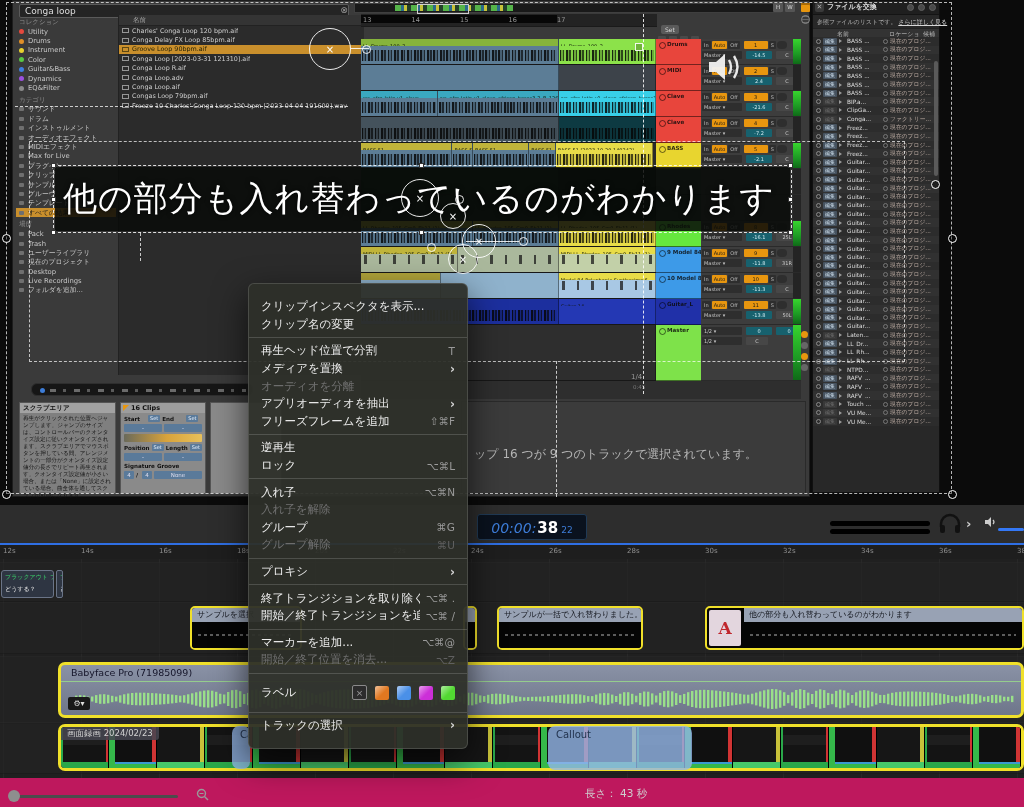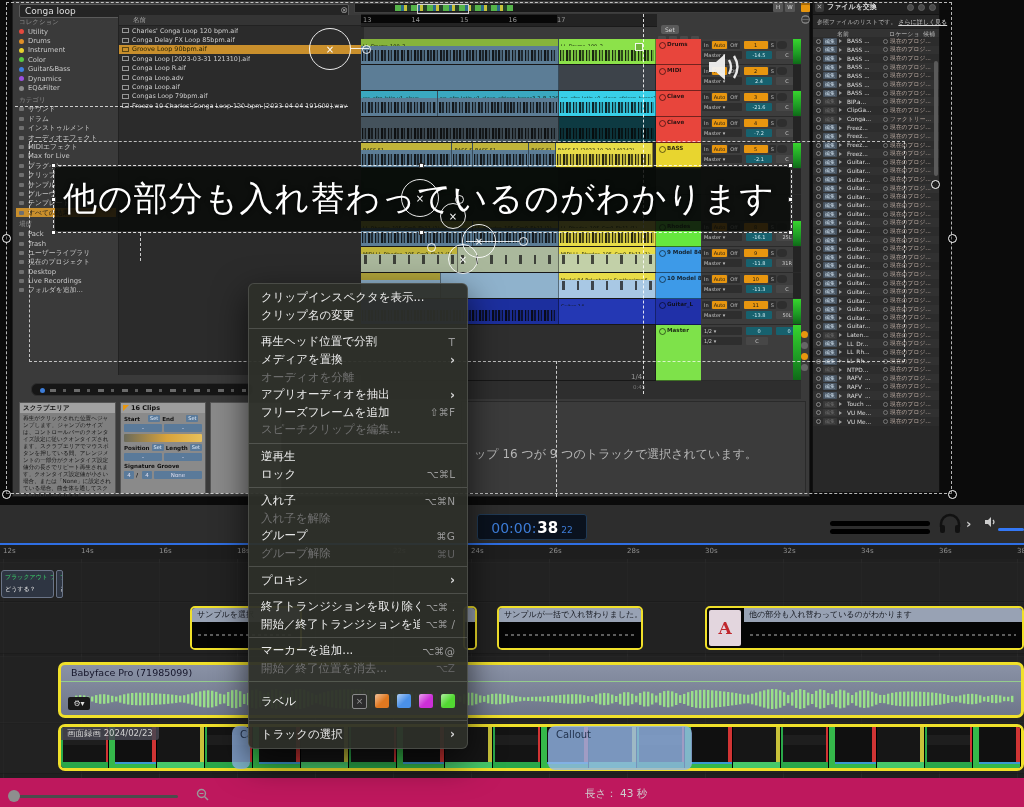--- a/index.html
+++ b/index.html
@@ -114,38 +114,38 @@
   .caprect{position:absolute;left:53px;top:165px;width:739px;height:68px;border:1px dashed rgba(255,255,255,.85);z-index:8;box-sizing:border-box;}
   .sqh{position:absolute;width:5px;height:5px;background:#fff;border:1px solid #333;box-sizing:border-box;z-index:9;}
   .circh{position:absolute;width:9px;height:9px;border:1.5px solid #fff;border-radius:50%;background:rgba(0,0,0,.35);box-sizing:border-box;z-index:9;}
   .drect{position:absolute;border:1px dashed rgba(255,255,255,.7);z-index:6;box-sizing:border-box;}
   .xcirc{position:absolute;border:1.5px solid rgba(255,255,255,.9);border-radius:50%;z-index:8;box-sizing:border-box;}
   .xcirc::after{content:"×";position:absolute;inset:0;display:flex;align-items:center;justify-content:center;color:#fff;font-size:10px;}
   .ring{position:absolute;width:9px;height:9px;border:1.5px solid rgba(255,255,255,.9);border-radius:50%;z-index:8;box-sizing:border-box;}
   .wline{position:absolute;height:1px;background:rgba(255,255,255,.85);z-index:8;}
   .wsq{position:absolute;width:8px;height:8px;border:1.5px solid rgba(255,255,255,.9);background:rgba(0,0,0,.2);z-index:8;box-sizing:border-box;}
   
-  .menu{position:absolute;left:248px;top:283px;width:220px;background:rgba(45,47,41,.95);border:1px solid rgba(255,255,255,.14);border-radius:6px;box-shadow:0 12px 34px rgba(0,0,0,.65);z-index:20;padding:5px 0;box-sizing:border-box;}
+  .menu{position:absolute;left:248px;top:283px;width:220px;background:rgba(45,47,41,.95);border:1px solid rgba(255,255,255,.14);border-radius:6px;box-shadow:0 12px 34px rgba(0,0,0,.65);z-index:20;padding:14px 0;box-sizing:border-box;}
   .mi{height:17.6px;display:flex;align-items:center;padding:0 12px;font-size:11.5px;color:#ededed;}
   .mi.dis{color:#707070;}
   .mi-label{flex:1;white-space:nowrap;overflow:hidden;}
   .mi-sc{font-size:10.5px;color:#9a9a9a;margin-left:6px;white-space:nowrap;}
   .mi.dis .mi-sc{color:#606060;}
   .mi-sub{margin-left:6px;color:#d5d5d5;font-size:12px;line-height:12px;}
   .mi-sub::after{content:"›";font-weight:bold;}
   .menu-sep{height:1px;background:rgba(255,255,255,.16);margin:4px 0;}
   .mi.label-row{height:30px;}
   .swatches{display:flex;gap:8px;margin-left:12px;align-items:center;}
   .sw{width:14px;height:14px;border-radius:2px;}
   .sw.none{width:15px;height:15px;background:#2c2c2c;border:1px solid #8a8a8a;position:relative;box-sizing:border-box;}
   .sw.none::after{content:"×";position:absolute;inset:0;display:flex;align-items:center;justify-content:center;color:#9a9a9a;font-size:9px;}
   
   .ed-transport{position:absolute;left:0;top:505px;width:1024px;height:38px;background:#2d2d2d;border-bottom:1px solid #222;z-index:2;}
   .timecode{position:absolute;left:477px;top:9px;width:110px;height:26px;background:#0a121e;border:1px solid #203a55;border-radius:3px;display:flex;align-items:baseline;justify-content:center;gap:1px;padding-top:4px;box-sizing:border-box;}
-  .tc-pre{color:#3d7dd8;font-size:14px;}
+  .tc-pre{color:#3d7dd8;font-size:14px;font-style:italic;}
   .tc-sec{color:#fff;font-size:15px;font-weight:bold;}
   .tc-fr{color:#3d7dd8;font-size:9px;margin-left:2px;}
   .tbar{position:absolute;width:100px;height:5px;background:#000;border-radius:3px;left:830px;}
   .chev{position:absolute;left:966px;top:11px;color:#ccc;font-size:13px;}
   .chev::after{content:"›";font-weight:bold;}
   .blue-line{position:absolute;left:998px;top:23px;width:26px;height:3px;background:#3478f6;border-radius:2px;}
   .ed-ruler{position:absolute;left:0;top:543px;width:1024px;height:16px;background:#1e1e1e;border-top:2px solid #2f6fe4;box-sizing:border-box;z-index:2;}
   .ed-tick{position:absolute;top:2px;font-size:7px;color:#8f8f8f;}
   .ed-lanes{position:absolute;left:0;top:559px;width:1024px;height:219px;background:#202020;z-index:2;
     background-image:repeating-linear-gradient(90deg,#282828 0 1px,transparent 1px 78px);background-position:3px 0;}
@@ -1565,23 +1565,20 @@
         <span class="mi-label">オーディオを分離</span>
       </div>
       <div class="mi">
         <span class="mi-label">アプリオーディオを抽出</span>
         <span class="mi-sub"></span>
       </div>
       <div class="mi">
         <span class="mi-label">フリーズフレームを追加</span>
         <span class="mi-sc">⇧⌘F</span>
       </div>
-      <div class="mi dis">
-        <span class="mi-label">スピーチクリップを編集...</span>
-      </div>
       <div class="menu-sep"></div>
       <div class="mi">
         <span class="mi-label">逆再生</span>
       </div>
       <div class="mi">
         <span class="mi-label">ロック</span>
         <span class="mi-sc">⌥⌘L</span>
       </div>
       <div class="menu-sep"></div>
       <div class="mi">

